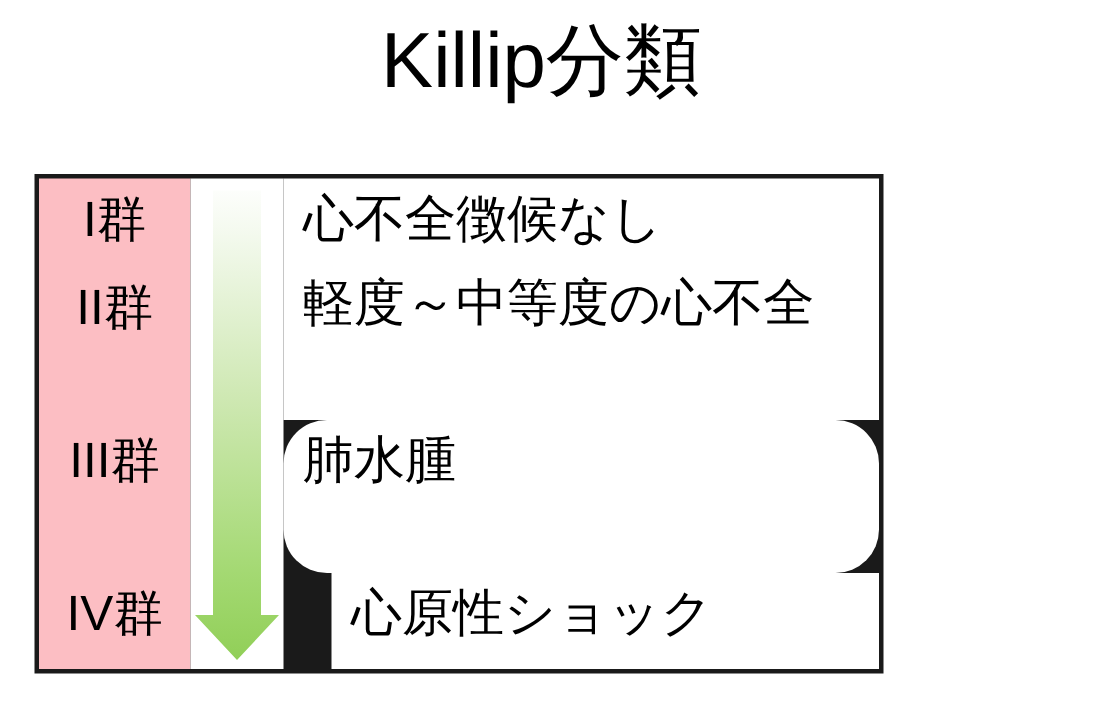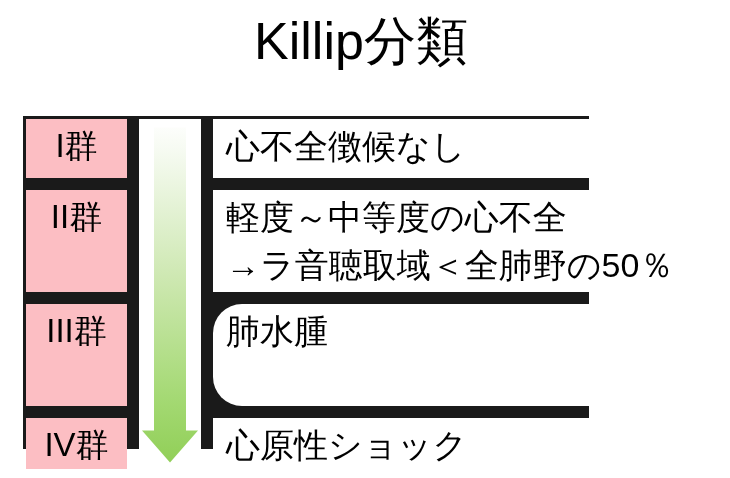--- a/index.html
+++ b/index.html
@@ -31,21 +31,21 @@
     position: absolute;
     left: 23px;
     top: 116px;
     width: 566px;
     height: 333px;
     box-sizing: border-box;
     background: var(--border, #1A1A1A);
     display: grid;
     grid-template-columns: 101px 62px 1fr;
     grid-template-rows: 59px 102px 102px 1fr;
-    gap: 12px;
+    gap: 0;
     padding: 3px;
   }
   .cell {
     background: #FFFFFF;
     box-sizing: border-box;
   }
   .grade {
     background: var(--grade-cell-bg, #FCBEC3);
     display: flex;
     justify-content: center;
@@ -74,23 +74,23 @@
   .stop-b { stop-color: var(--arrow-gradient-light, #F5FAF0); }
   .stop-c { stop-color: var(--arrow-gradient-mid, #CEE8B2); }
   .stop-d { stop-color: var(--arrow-gradient-deep, #A4D973); }
   .stop-e { stop-color: var(--arrow-gradient-bottom, #8FCE55); }
   .desc {
     padding: 3px 6px 0 13px;
     font-size: 34px;
     line-height: 48px;
   }
   .desc.d1 { grid-column: 3; grid-row: 1; }
-  .desc.d2 { grid-column: 3; grid-row: 2; }
+  .desc.d2 { grid-column: 3; grid-row: 2; font-family: Liberation Mono, monospace; }
   .desc.d3 { grid-column: 3; grid-row: 3; border-radius: 29px; }
-  .desc.d4 { grid-column: 3; grid-row: 4; }
+  .desc.d4 { grid-column: 3; grid-row: 4; margin-left: 32px; }
   .desc-line { white-space: nowrap; }
 </style>
 </head>
 <body>
 
 <h1 class="title">Killip分類</h1>
 
 <div class="ktable">
 
   <div class="cell grade g1">
@@ -119,21 +119,20 @@
       </defs>
       <polygon points="15,8 47,8 47,291 59,291 31,321 3,291 15,291" fill="url(#arrowGrad)"></polygon>
     </svg>
   </div>
 
   <div class="cell desc d1">
     <div class="desc-line">心不全徴候なし</div>
   </div>
   <div class="cell desc d2">
     <div class="desc-line">軽度～中等度の心不全</div>
-    <div class="desc-line">→ラ音聴取域＜全肺野の50％</div>
   </div>
   <div class="cell desc d3">
     <div class="desc-line">肺水腫</div>
   </div>
   <div class="cell desc d4">
     <div class="desc-line">心原性ショック</div>
   </div>
 
 </div>
 

